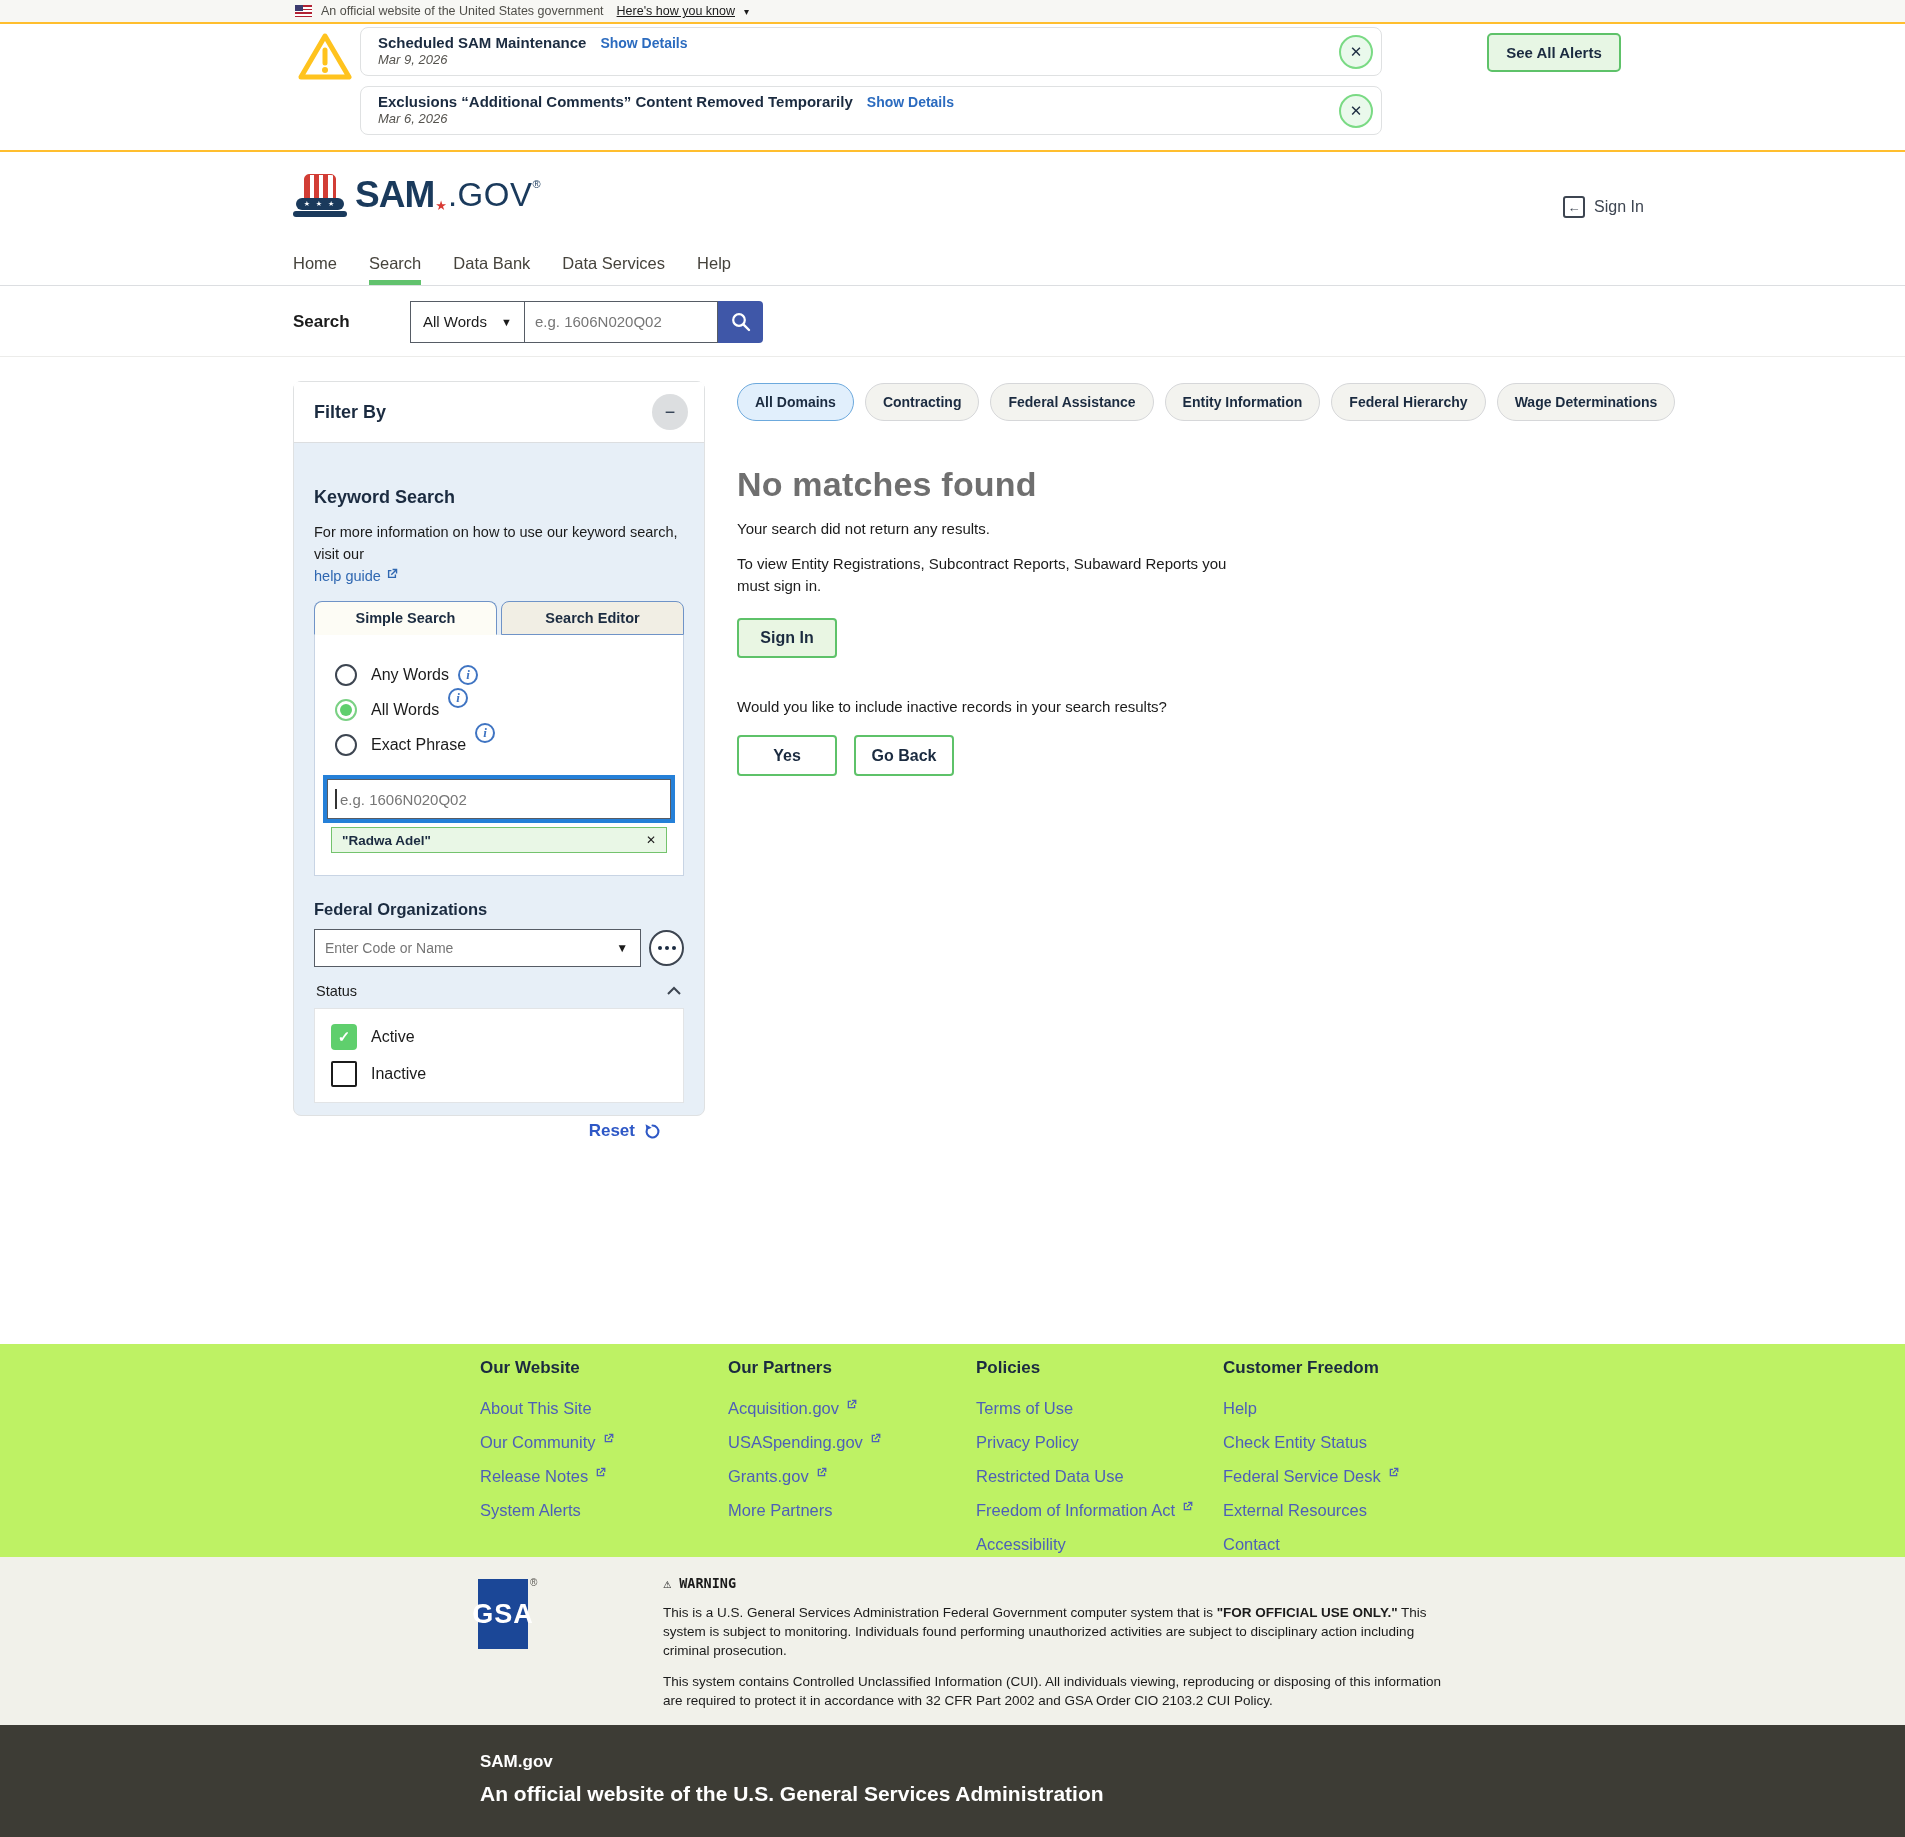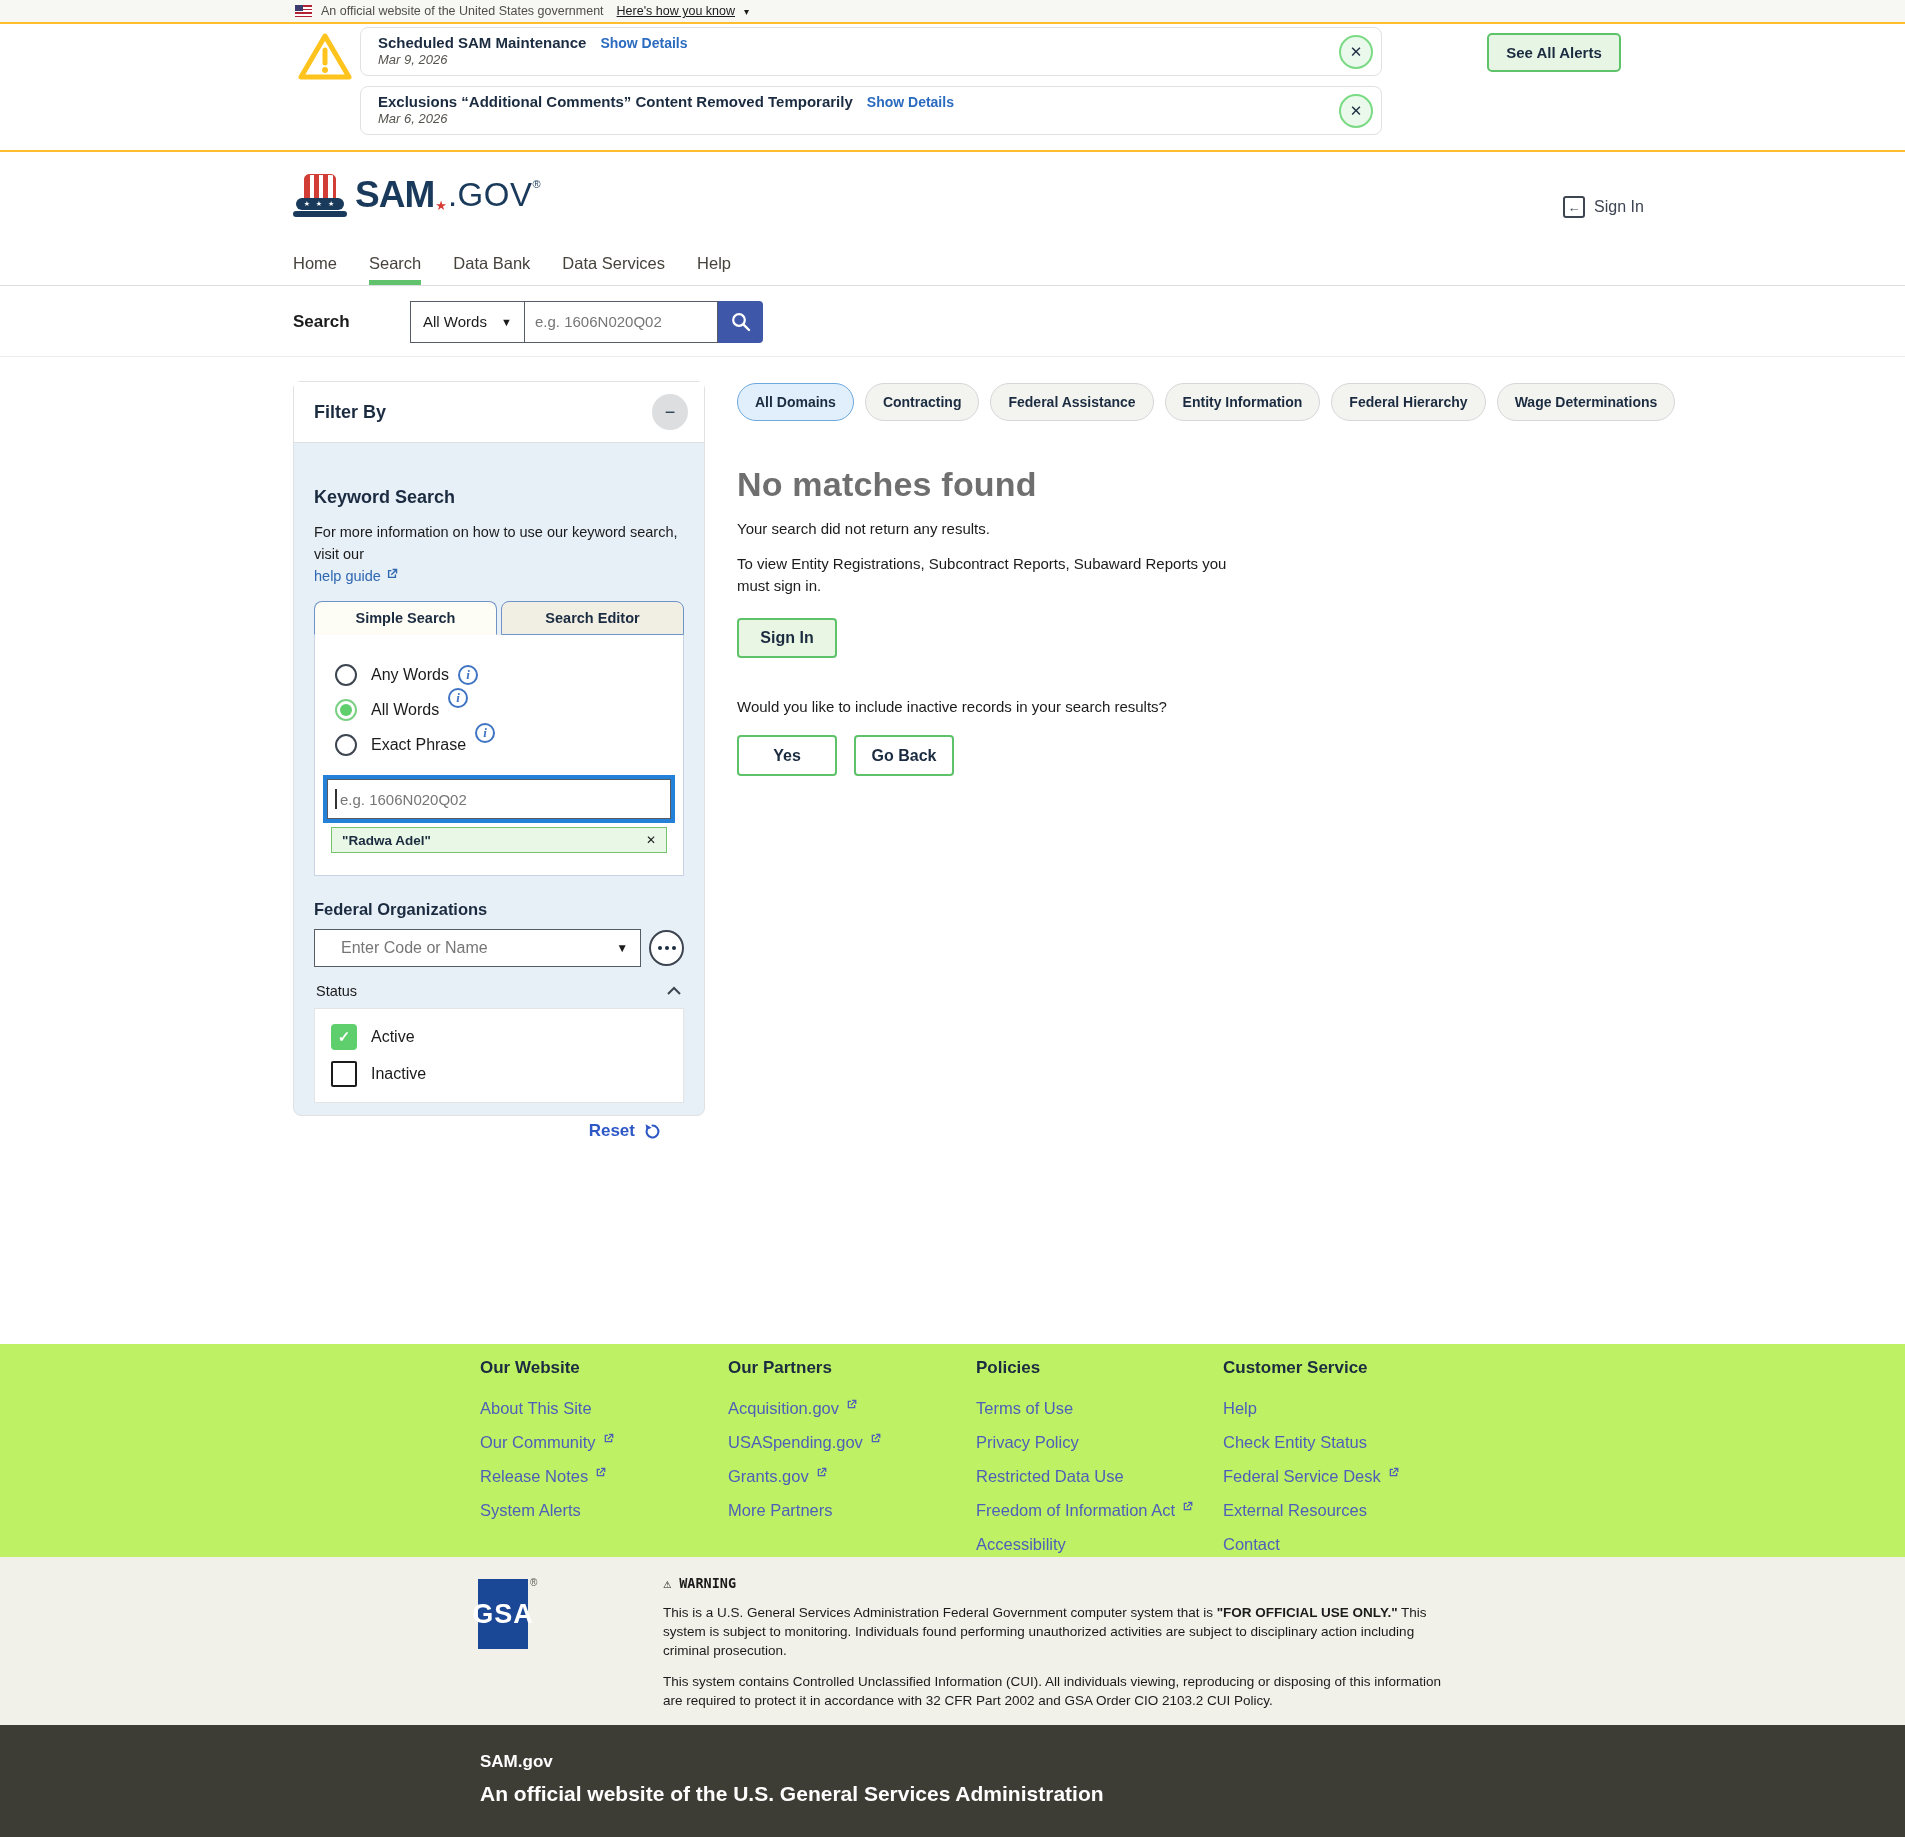--- a/index.html
+++ b/index.html
@@ -100,21 +100,21 @@
     font-size:15px; font-family:"Liberation Sans",sans-serif; }
   .kw-caret { position:absolute; left:8px; top:10px; width:1.5px; height:20px; background:#333; }
   .chip { margin:8px 4px 0 4px; background:#e9f7e6; border:1px solid #74c36d; height:26px; display:flex; align-items:center;
     justify-content:space-between; padding:0 10px; }
   .chip-label { font-size:13.5px; font-weight:bold; color:#1b2b40; }
   .chip-close { font-size:12px; color:#1b1b1b; cursor:pointer; }
   .org-section { padding:24px 20px 0 20px; }
   .org-title { font-size:16.5px; font-weight:bold; color:#1b2b40; }
   .org-row { display:flex; align-items:center; margin-top:10px; gap:8px; }
   .org-select { position:relative; width:340px; height:38px; background:#fff; border:1px solid #565c65; display:flex; align-items:center; }
-  .org-input { border:none; outline:none; flex:1; font-size:16px; padding:0 26px; font-family:"Liberation Sans",sans-serif; background:transparent; }
+  .org-input { border:none; outline:none; flex:1; font-size:14px; padding:0 10px; font-family:"Liberation Sans",sans-serif; background:transparent; }
   .org-caret { font-size:12px; color:#1b1b1b; padding-right:12px; cursor:pointer; }
   .more-btn { width:36px; height:36px; border-radius:50%; border:2px solid #3d4551; background:#fff; display:flex;
     align-items:center; justify-content:center; gap:3px; cursor:pointer; }
   .more-btn i { width:4px; height:4px; border-radius:50%; background:#1b2b40; }
   .status-head { display:flex; align-items:center; justify-content:space-between; margin:16px 2px 0 2px; }
   .status-title { font-size:14.5px; color:#1b1b1b; }
   .status-box { background:#fff; border:1px solid #e2e4e6; margin-top:9px; padding:15px 16px; }
   .check-row { display:flex; align-items:center; height:26px; margin-bottom:11px; }
   .check-row:last-child { margin-bottom:0; }
   .checkbox { width:26px; height:26px; border-radius:4px; flex:0 0 auto; }
@@ -440,21 +440,21 @@
             <path d="M5 5 H11 V7.4 H7.4 V16.6 H16.6 V13 H19 V19 H5 Z" fill="#4d5fb8"></path>
             <path d="M13 3 H21 V11 H18.6 V7.1 L11.6 14.1 L9.9 12.4 L16.9 5.4 H13 Z" fill="#4d5fb8"></path>
           </svg>
         </span>
       <span class="f-link">
           <span>Accessibility</span>
         </span>
     </div>
 
     <div class="f-col" style="left:1223px">
-      <h4>Customer Service</h4>
+      <h4>Customer Freedom</h4>
       <span class="f-link">
           <span>Help</span>
         </span>
       <span class="f-link">
           <span>Check Entity Status</span>
         </span>
       <span class="f-link">
           <span>Federal Service Desk</span>
         <svg class="ext-ico" width="13" height="13" viewBox="0 0 24 24">
             <path d="M5 5 H11 V7.4 H7.4 V16.6 H16.6 V13 H19 V19 H5 Z" fill="#4d5fb8"></path>

